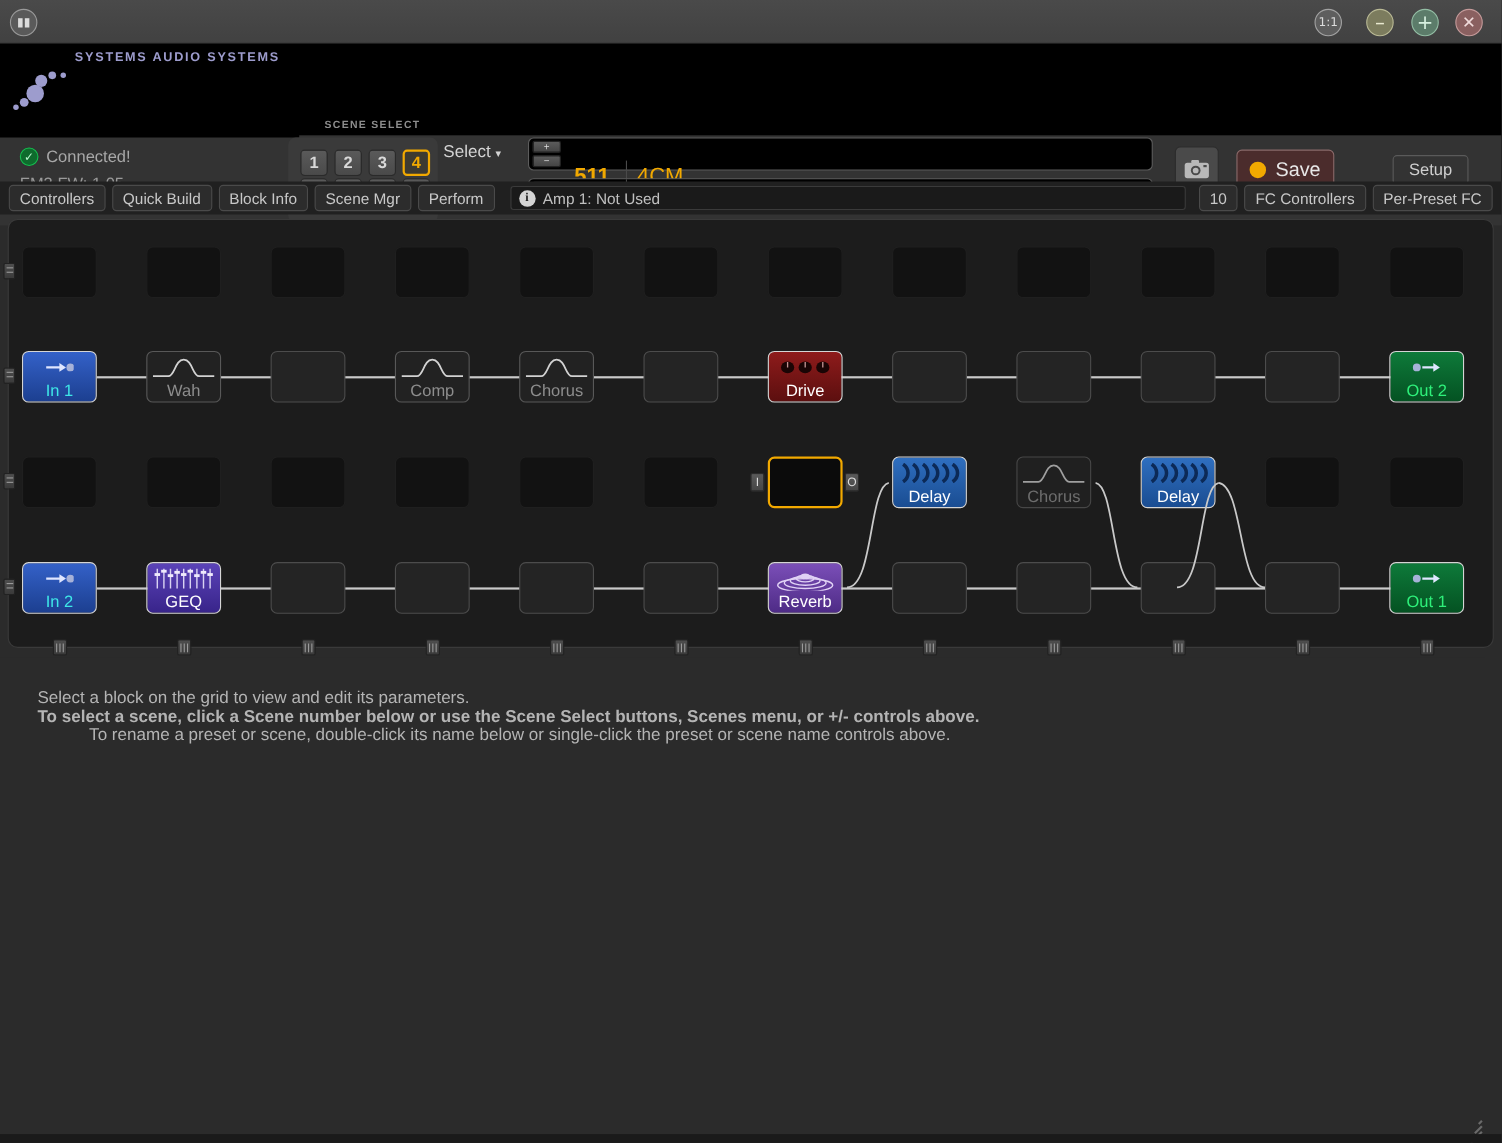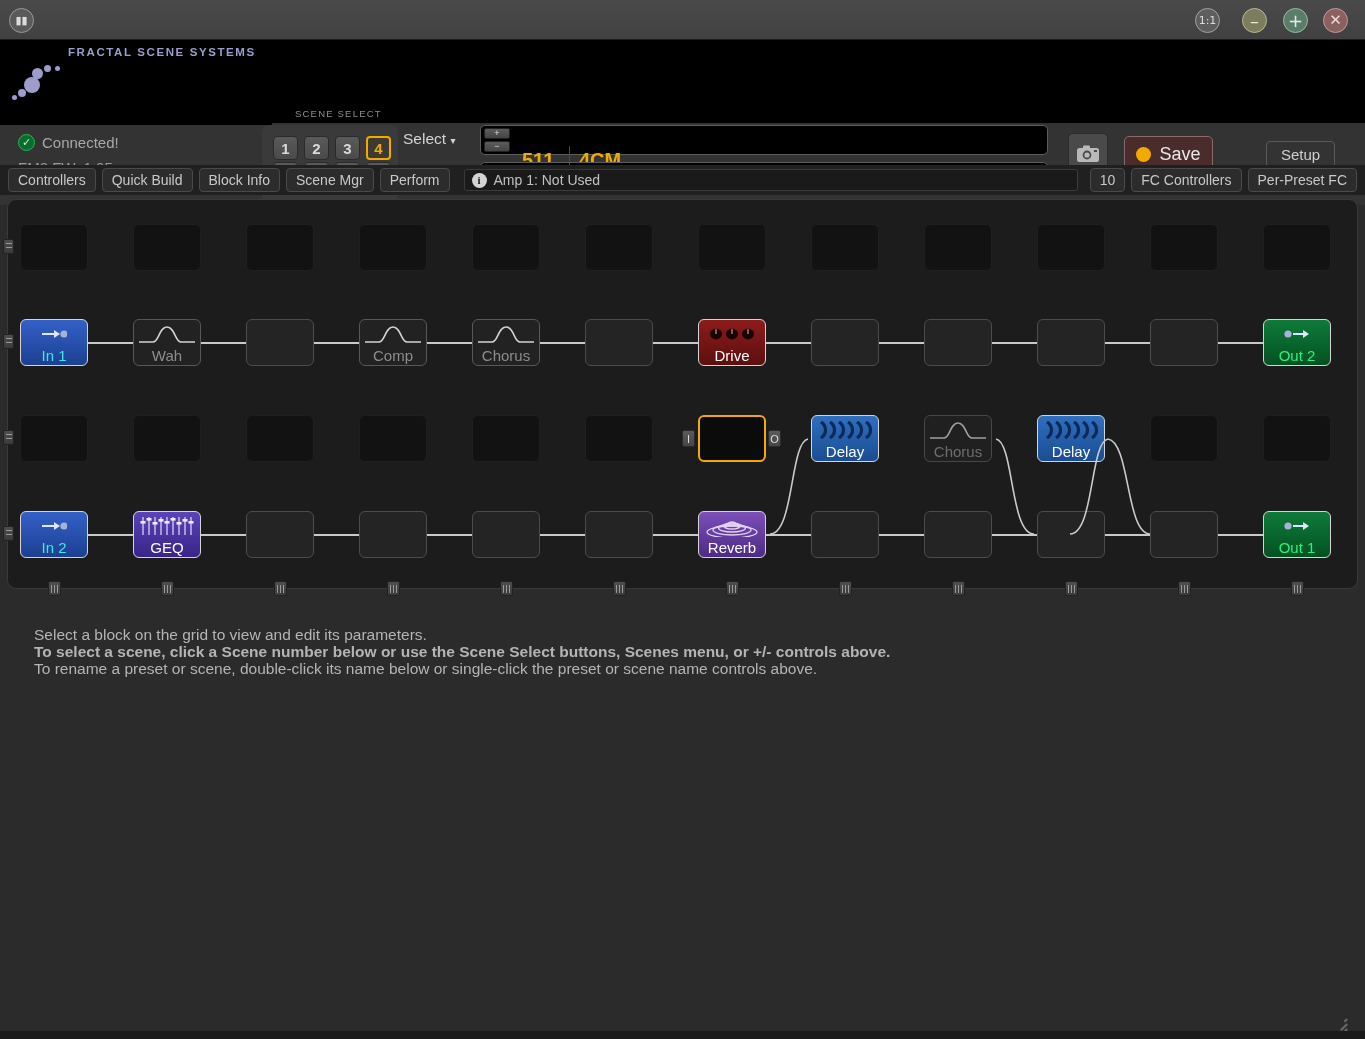--- a/index.html
+++ b/index.html
@@ -75,21 +75,21 @@
   #conncheck{
     width:17px;height:17px;border-radius:50%;background:#0e6b2d;border:1px solid #14c04f;
     color:#b7f5cd; font-size:11px; display:flex; align-items:center; justify-content:center;
   }
   #conntext{ color:#a8a8a8; font-size:15px;}
   #fwtext{ color:#9a9a9a; font-size:15px; margin-top:8px;}
 
   
   #scenepanel{ position:absolute; left:262px; top:85px; width:136px; height:78px;
     background:#3a3a3a; border-radius:7px;}
-  #scenelabel{ position:absolute; left:295px; top:68px; font-size:9.5px; color:#8d8d8d; letter-spacing:1.2px;}
+  #scenelabel{ position:absolute; left:295px; top:68px; font-size:9.5px; color:#8d8d8d; letter-spacing:1.2px;font-weight:bold;}
   .scenegrid{ position:absolute; left:270px; top:95px; display:grid; grid-template-columns:repeat(4,31px); gap:0px;}
   .sbtn{
     width:25px;height:24px;margin:1px 3px;
     background:linear-gradient(#5a5a5a,#4a4a4a);
     border:1px solid #2a2a2a; border-radius:4px;
     color:#d9d9d9; font-size:15px; font-weight:bold;
     display:flex;align-items:center;justify-content:center;
   }
   .sbtn.active{ border:2px solid #f2a900; color:#f2a900; background:#3d3a31; }
 
@@ -102,21 +102,21 @@
     display:flex; align-items:center;
   }
   #presetfield{ left:480px; top:85px; width:568px;}
   #scenefield{ left:480px; top:122px; width:568px;}
   .pmstack{ width:30px; margin-left:3px; }
   .pmbtn{ display:block; width:26px; height:11px; background:linear-gradient(#5c5c5c,#454545);
     border:1px solid #222; border-radius:2px; color:#ddd; font-size:9px; text-align:center; line-height:9px;}
   .pmbtn+.pmbtn{ margin-top:2px;}
   .npnum{ width:56px; text-align:left; padding-left:8px; font-size:20px; font-weight:bold;
     border-right:1px solid #4a4a4a; height:100%; display:flex; align-items:center;}
-  .npname{ padding-left:9px; font-size:20px; font-weight:bold; }
+  .npname{ padding-left:9px; font-size:20px; font-weight:normal; }
   #presetnum,#presetname{ color:#f2a900;margin-top:40px;}
   #scenenum,#scenename{ color:#e2e2e2;}
 
   #camerabtn{
     position:absolute; left:1068px; top:93px; width:40px;height:40px;
     background:#4a4a4a; border:1px solid #2c2c2c; border-radius:5px;
     display:flex;align-items:center;justify-content:center;
   }
   #cameracaret{ position:absolute; left:1080px; top:137px; color:#8b8b8b; font-size:11px;}
   #savebtn{
@@ -215,21 +215,21 @@
 
   <div id="logoblock">
     <div class="logodots">
       <i class="ld" style="left:26px;top:3px;width:7px;height:7px;"></i>
       <i class="ld" style="left:37px;top:4px;width:5px;height:5px;"></i>
       <i class="ld" style="left:14px;top:6px;width:11px;height:11px;"></i>
       <i class="ld" style="left:6px;top:15px;width:16px;height:16px;"></i>
       <i class="ld" style="left:0px;top:27px;width:8px;height:8px;"></i>
       <i class="ld" style="left:-6px;top:33px;width:5px;height:5px;"></i>
     </div>
-    <div id="logo-sub">FRACTAL SCENE SYSTEMS</div>
+    <div id="logo-sub">SYSTEMS AUDIO SYSTEMS</div>
   </div>
 
 
 
   <div id="hdrpanel"></div>
 
   <div id="connwrap">
     <div id="connrow">
       <div id="conncheck">✓</div>
       <div id="conntext">Connected!</div>
@@ -546,21 +546,21 @@
       </svg>
     </div>
     <span class="lbl">Out 1</span>
   </div>
 </div>
 
 <div id="infoarea">
 
   <div class="hinttext" style="top:28px;">Select a block on the grid to view and edit its parameters.</div>
   <div class="hinttext" style="top:45px;font-weight:bold;">To select a scene, click a Scene number below or use the Scene Select buttons, Scenes menu, or +/- controls above.</div>
-  <div class="hinttext" style="top:62px;">To rename a preset or scene, double-click its name below or single-click the preset or scene name controls above.</div>
+  <div class="hinttext" style="top:62px;margin-left:47px;">To rename a preset or scene, double-click its name below or single-click the preset or scene name controls above.</div>
 
   <div id="resizegrip">
     <i style="top:14px;width:14px;"></i>
     <i style="top:9px;width:9px;"></i>
     <i style="top:4px;width:4px;"></i>
   </div>
 </div>
 
 <div id="statusbar"></div>
 

